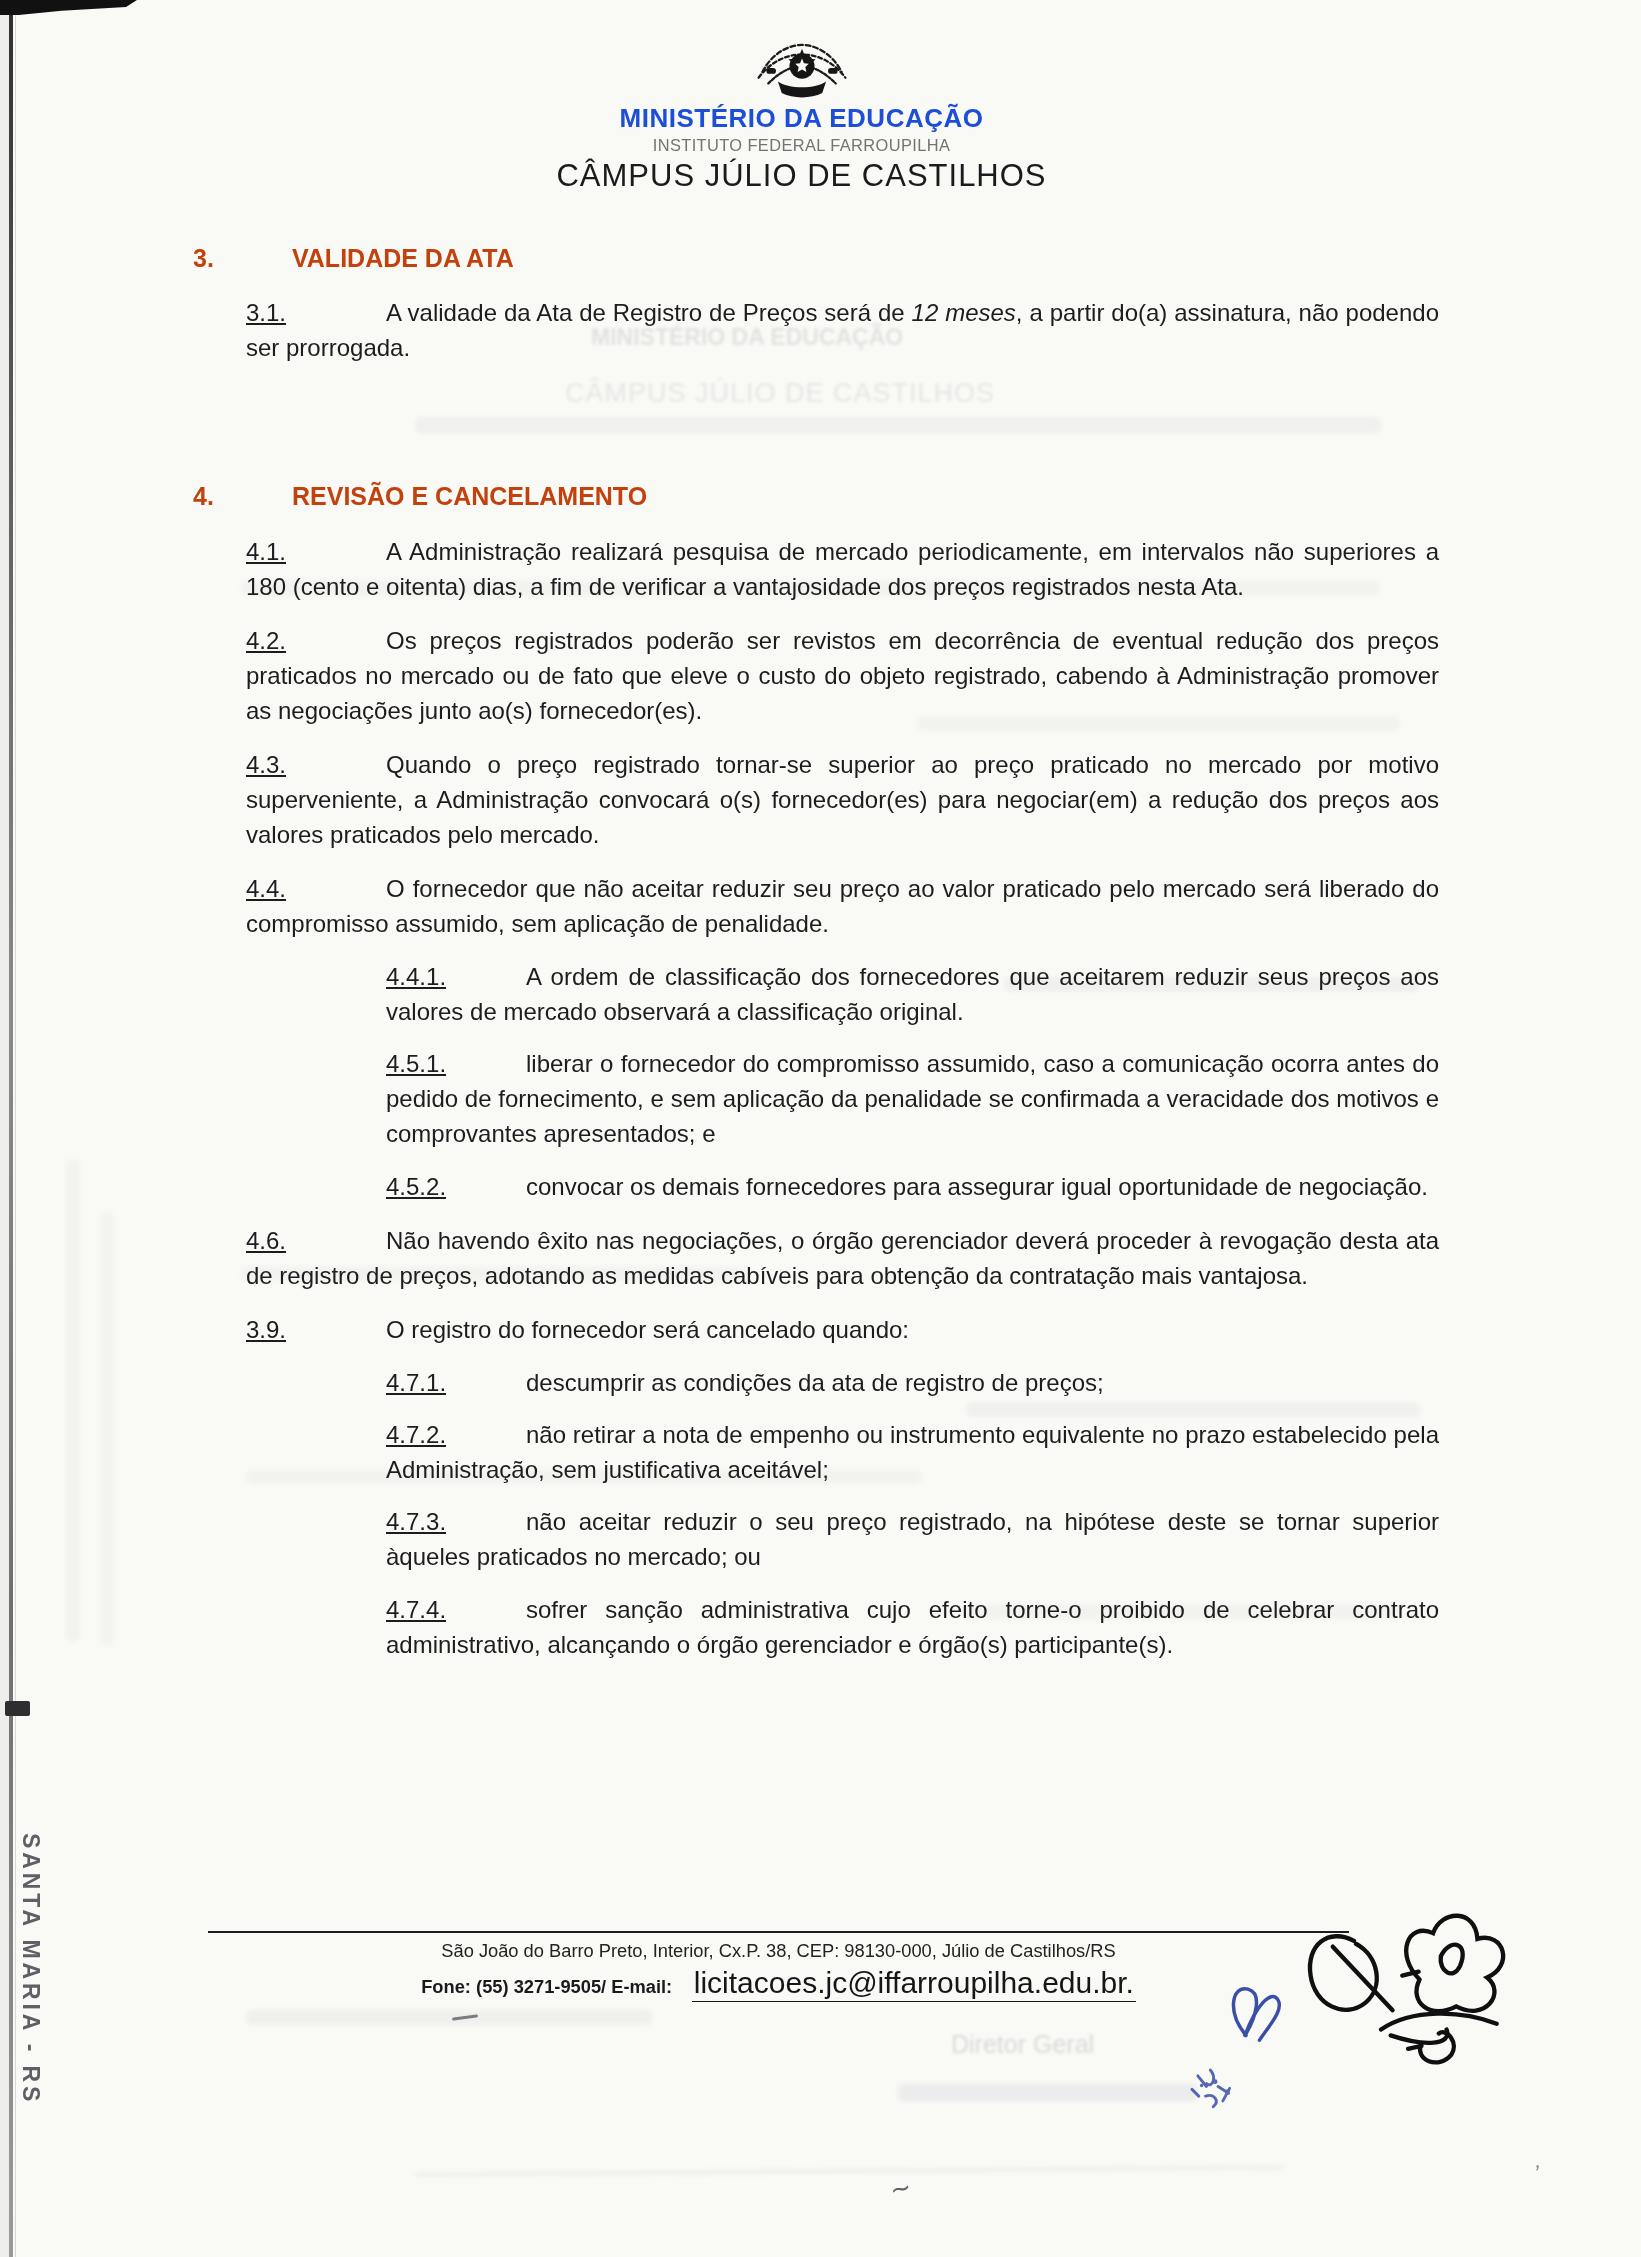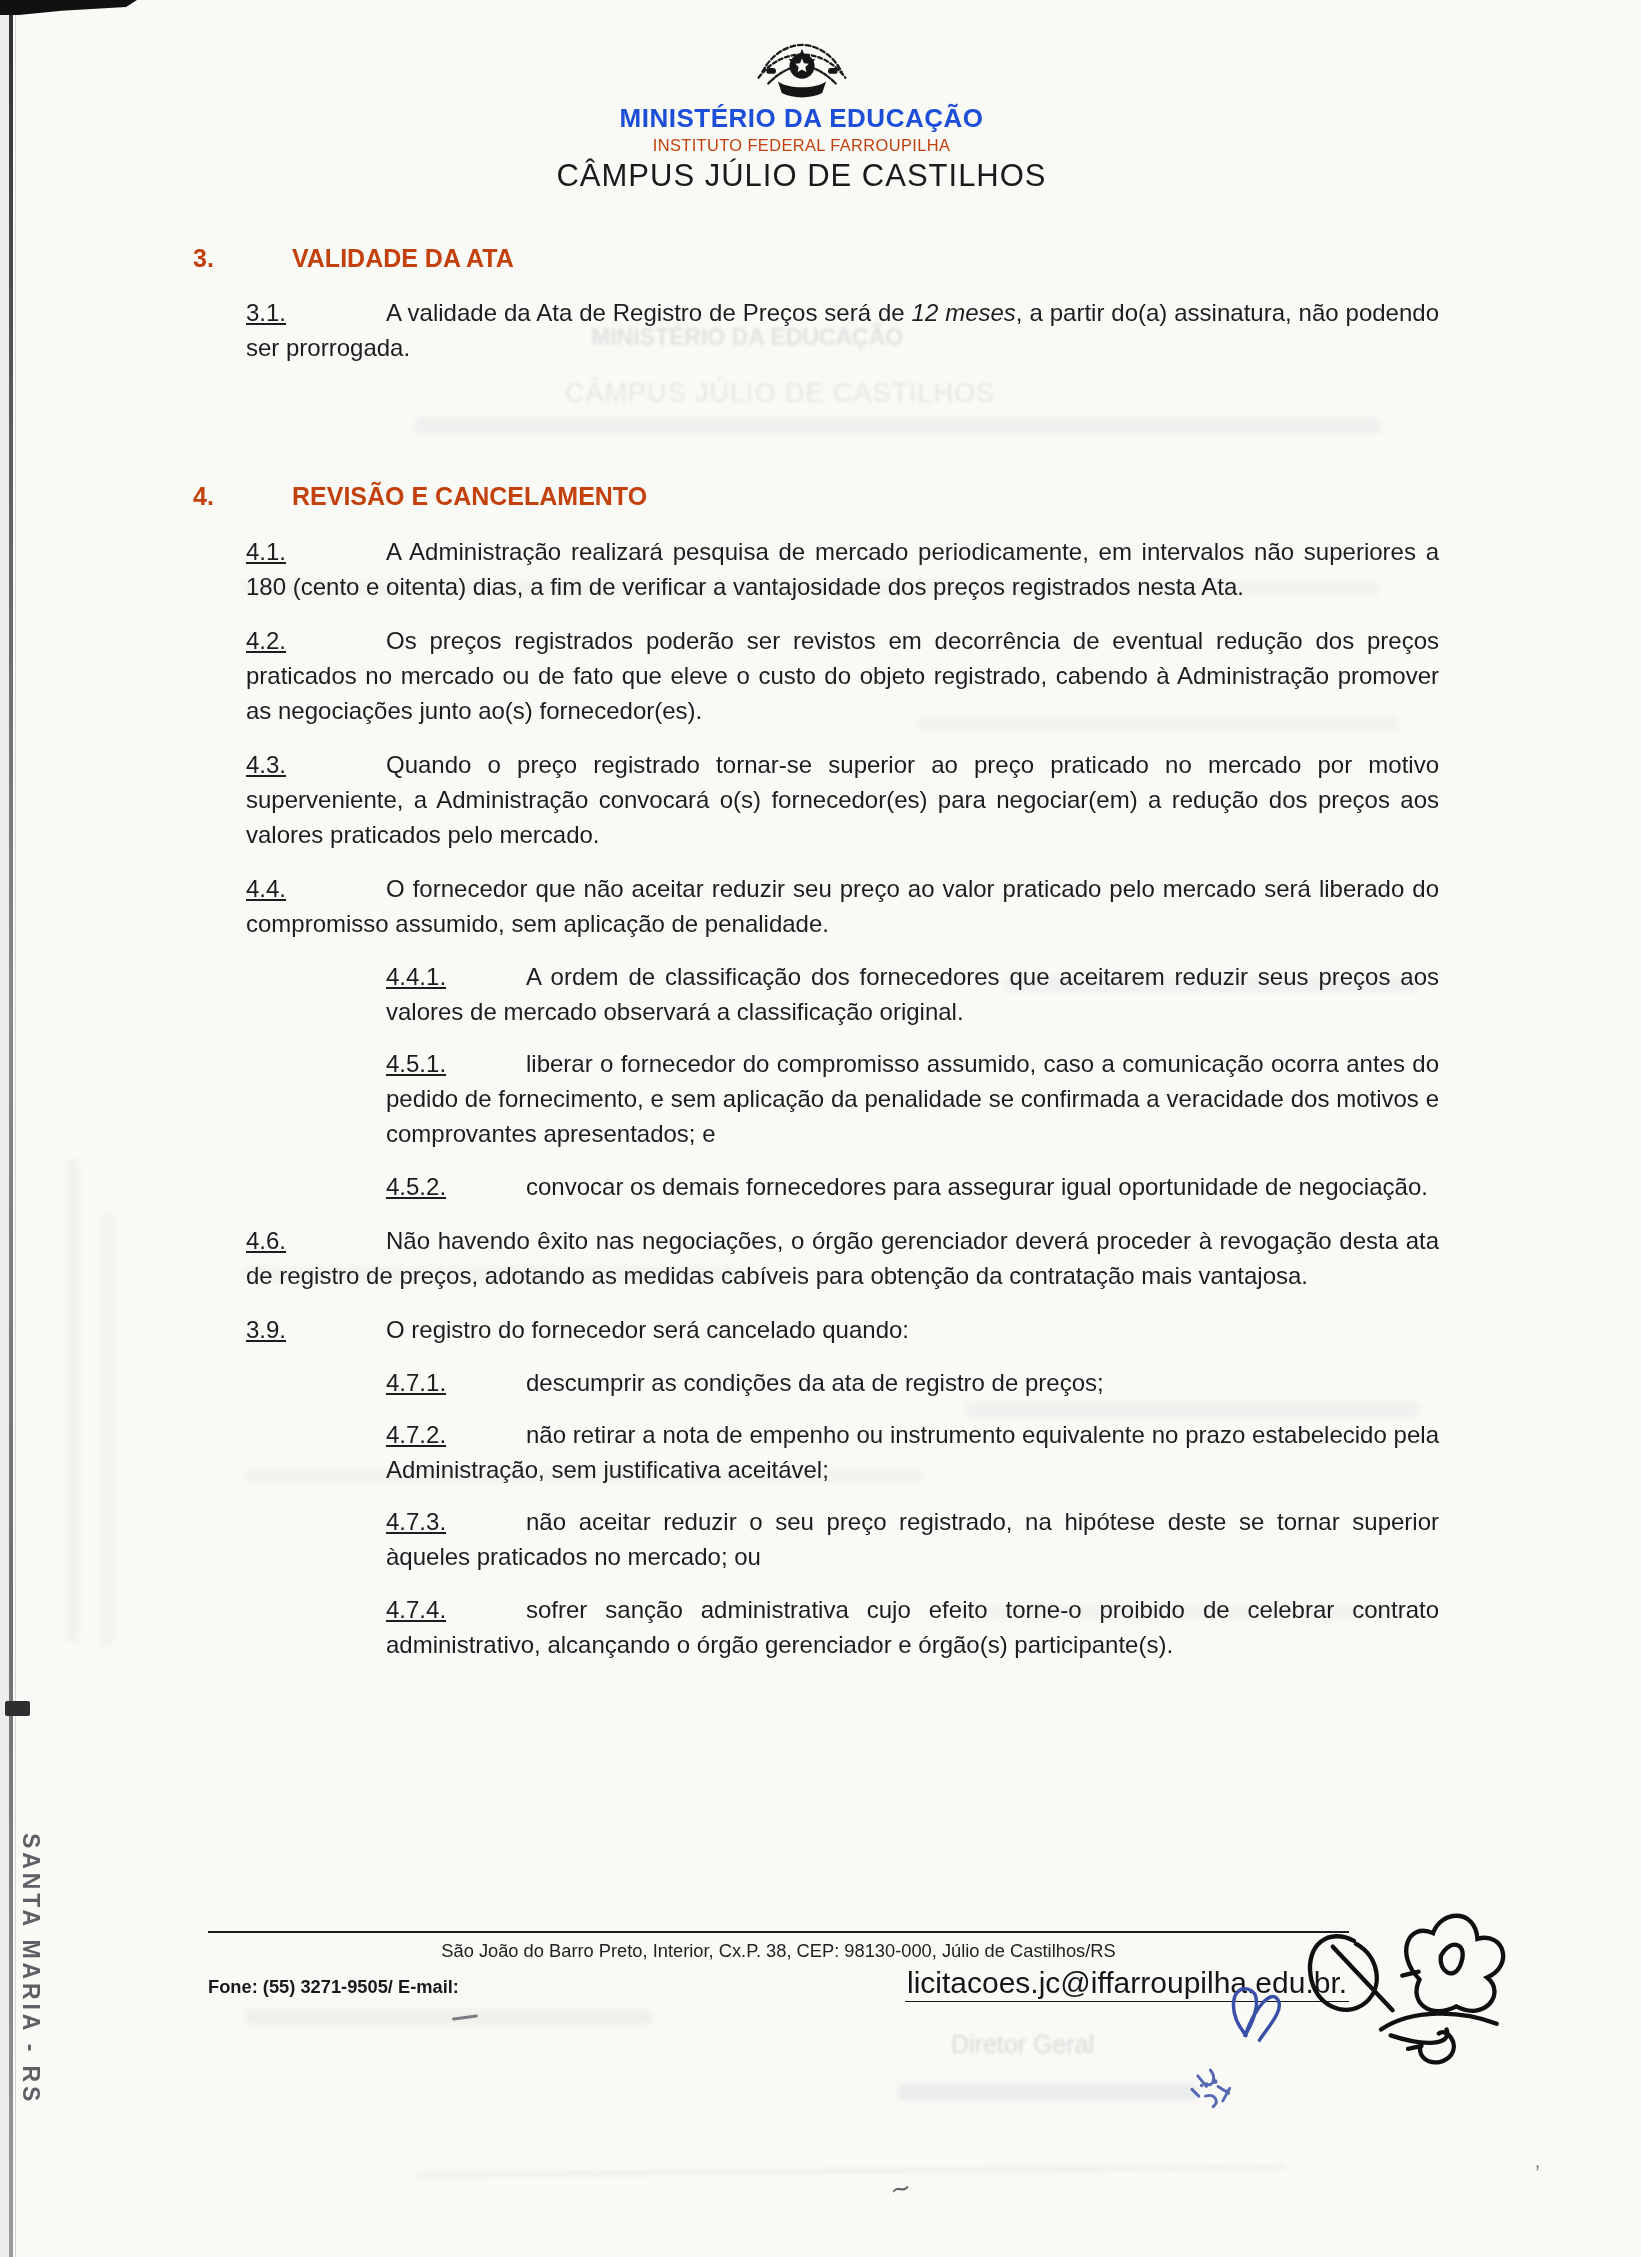--- a/index.html
+++ b/index.html
@@ -24,37 +24,37 @@
   .smudge{position:absolute;filter:blur(2.9px);border-radius:5.8px;}
   .ghost-text{position:absolute;color:#8d8d90;white-space:nowrap;filter:blur(1.5px);}
   .pen-dash{position:absolute;left:452px;top:2016px;width:26px;height:2.9px;background:#55565c;transform:rotate(-8deg);opacity:.75;border-radius:1.9px;}
   .pen-squiggle{position:absolute;left:890px;top:2174px;color:#3c3c40;font-size:25px;transform:rotate(-12deg);opacity:.8;}
   .pen-comma{position:absolute;left:1534px;top:2161px;color:#6b6b70;font-size:23px;transform:rotate(8deg);opacity:.8;}
 
   
   #header{position:absolute;left:367px;top:39px;width:869px;text-align:center;}
   #emblem{display:block;margin:0 auto 3.9px auto;}
   .h-line1{font-size:26px;font-weight:bold;letter-spacing:0.5px;color:#1d4ed8;}
-  .h-line2{font-size:16.4px;color:#c2410c;margin-top:1.9px;letter-spacing:0.4px;}
+  .h-line2{font-size:16.4px;color:#737373;margin-top:1.9px;letter-spacing:0.4px;}
   .h-line3{font-size:31px;color:#1b1b1d;margin-top:2.9px;letter-spacing:1px;}
 
   
   #sections-root{position:absolute;left:193px;top:241px;width:1246px;font-size:24px;line-height:35px;}
   .sec-heading{font-weight:bold;font-size:25px;color:#c2410c;margin:0;}
   #sections-root > .sec-heading:not(:first-child){margin-top:114px;}
   .sec-num{display:inline-block;width:99px;}
   .clause{margin:19.3px 0 0 53px;text-align:justify;}
   .clause.level3{margin:17.4px 0 0 193px;}
   .clause-num{display:inline-block;min-width:140px;text-decoration:underline;}
   .it{font-style:italic;}
 
   
   #footer{position:absolute;left:208px;top:1931px;width:1141px;border-top:2.9px solid #1c1c1e;text-align:center;}
   .f-line1{font-size:18.3px;color:#222;margin-top:6.8px;}
-  .f-line2{display:flex;justify-content:space-between;align-items:baseline;gap:7.7px;margin-top:3.9px;}
+  .f-line2{display:flex;justify-content:center;align-items:baseline;gap:7.7px;margin-top:3.9px;}
   .f-phone{font-size:18.3px;font-weight:bold;color:#1a1a1c;}
   .f-email{font-size:30px;color:#161618;border-bottom:1.9px solid #161618;padding:0 1.9px 1px 1.9px;margin-left:12px;}
 
   
   #signatures{position:absolute;left:1101px;top:1883px;}
 </style>
 </head>
 <body>
 
 <div id="page">

